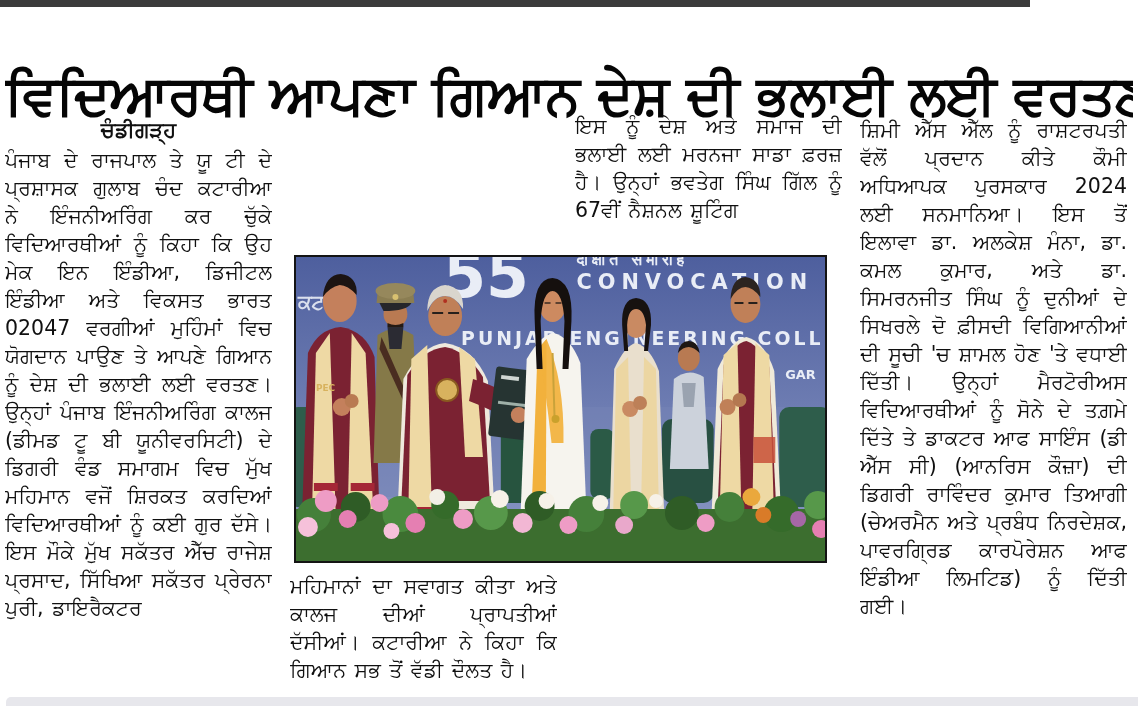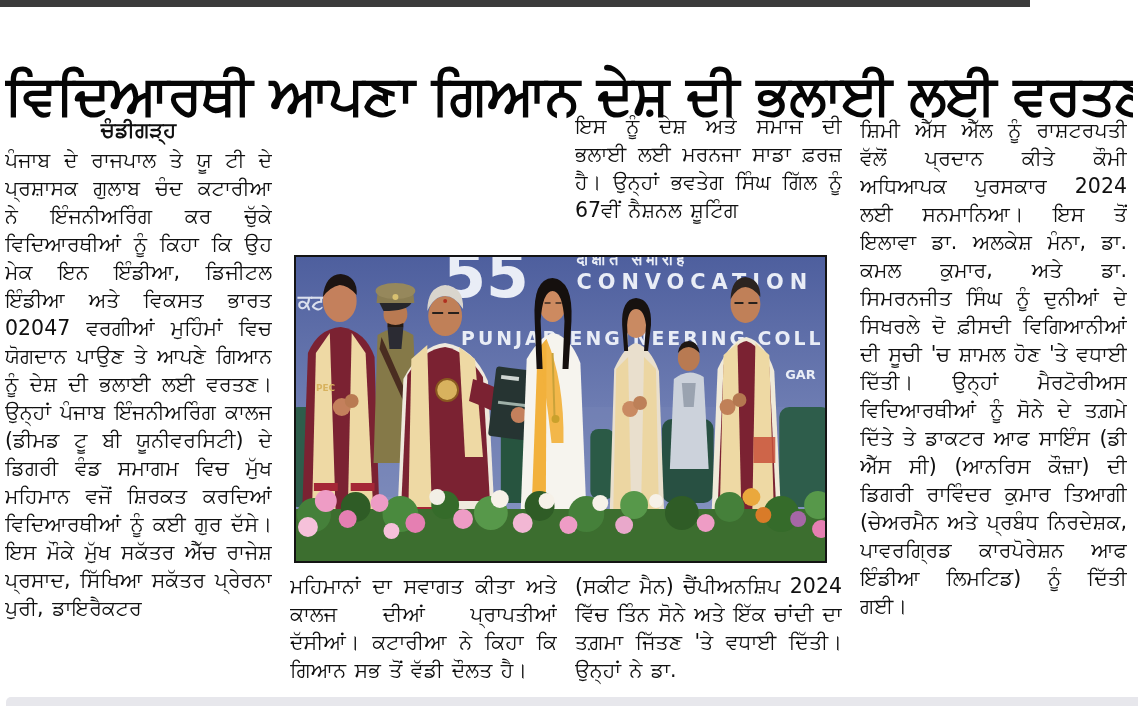--- a/index.html
+++ b/index.html
@@ -232,23 +232,20 @@
           <circle cx="505" cy="262" r="8" fill="#a667a6"></circle>
           <circle cx="528" cy="272" r="9" fill="#e57fb2"></circle>
         </g>
       </svg>
     </figure>
 
     <div class="coltext col2bot">
       <span>ਮਹਿਮਾਨਾਂ ਦਾ ਸਵਾਗਤ ਕੀਤਾ ਅਤੇ ਕਾਲਜ ਦੀਆਂ ਪ੍ਰਾਪਤੀਆਂ ਦੱਸੀਆਂ। ਕਟਾਰੀਆ ਨੇ ਕਿਹਾ ਕਿ ਗਿਆਨ ਸਭ ਤੋਂ ਵੱਡੀ ਦੌਲਤ ਹੈ।</span>
     </div>
 
-    <div class="coltext col3bot">
-      <span>(ਸਕੀਟ ਮੈਨ) ਚੈਂਪੀਅਨਸ਼ਿਪ 2024 ਵਿੱਚ ਤਿੰਨ ਸੋਨੇ ਅਤੇ ਇੱਕ ਚਾਂਦੀ ਦਾ ਤਗ਼ਮਾ ਜਿੱਤਣ 'ਤੇ ਵਧਾਈ ਦਿੱਤੀ। ਉਨ੍ਹਾਂ ਨੇ ਡਾ.</span>
-    </div>
 
     <div class="coltext col4">
       <span>ਸ਼ਿਮੀ ਐੱਸ ਐੱਲ ਨੂੰ ਰਾਸ਼ਟਰਪਤੀ ਵੱਲੋਂ ਪ੍ਰਦਾਨ ਕੀਤੇ ਕੌਮੀ ਅਧਿਆਪਕ ਪੁਰਸਕਾਰ 2024 ਲਈ ਸਨਮਾਨਿਆ। ਇਸ ਤੋਂ ਇਲਾਵਾ ਡਾ. ਅਲਕੇਸ਼ ਮੰਨਾ, ਡਾ. ਕਮਲ ਕੁਮਾਰ, ਅਤੇ ਡਾ. ਸਿਮਰਨਜੀਤ ਸਿੰਘ ਨੂੰ ਦੁਨੀਆਂ ਦੇ ਸਿਖਰਲੇ ਦੋ ਫ਼ੀਸਦੀ ਵਿਗਿਆਨੀਆਂ ਦੀ ਸੂਚੀ 'ਚ ਸ਼ਾਮਲ ਹੋਣ 'ਤੇ ਵਧਾਈ ਦਿੱਤੀ। ਉਨ੍ਹਾਂ ਮੈਰਟੋਰੀਅਸ ਵਿਦਿਆਰਥੀਆਂ ਨੂੰ ਸੋਨੇ ਦੇ ਤਗ਼ਮੇ ਦਿੱਤੇ ਤੇ ਡਾਕਟਰ ਆਫ ਸਾਇੰਸ (ਡੀ ਐੱਸ ਸੀ) (ਆਨਰਿਸ ਕੌਜ਼ਾ) ਦੀ ਡਿਗਰੀ ਰਾਵਿੰਦਰ ਕੁਮਾਰ ਤਿਆਗੀ (ਚੇਅਰਮੈਨ ਅਤੇ ਪ੍ਰਬੰਧ ਨਿਰਦੇਸ਼ਕ, ਪਾਵਰਗ੍ਰਿਡ ਕਾਰਪੋਰੇਸ਼ਨ ਆਫ ਇੰਡੀਆ ਲਿਮਟਿਡ) ਨੂੰ ਦਿੱਤੀ ਗਈ।</span>
     </div>
 
   </div>
 
   <div class="bottom-strip"></div>
 
 </div>

